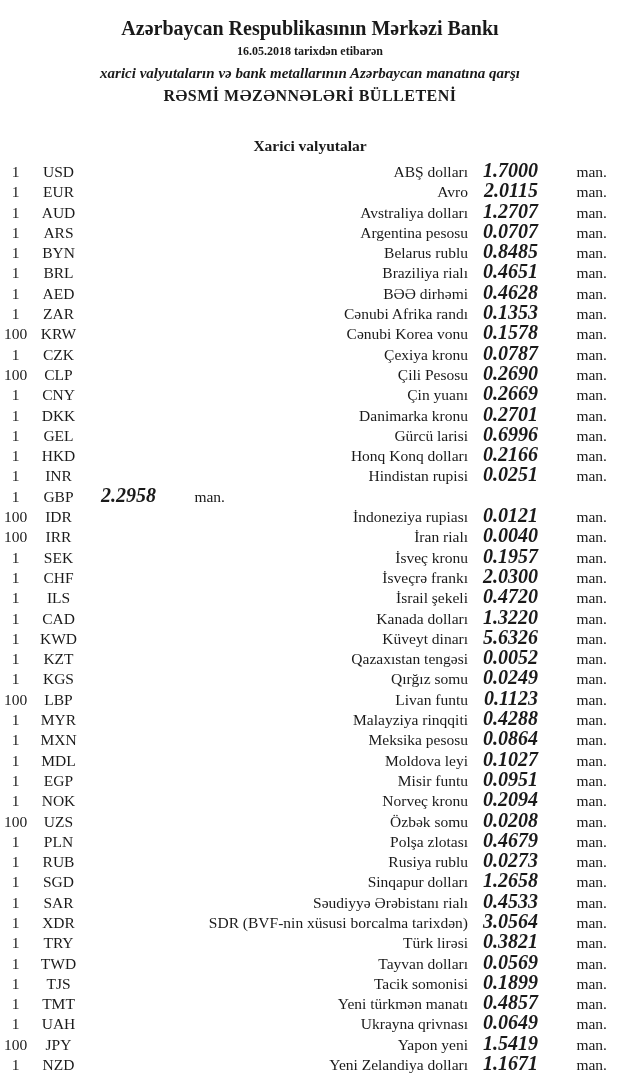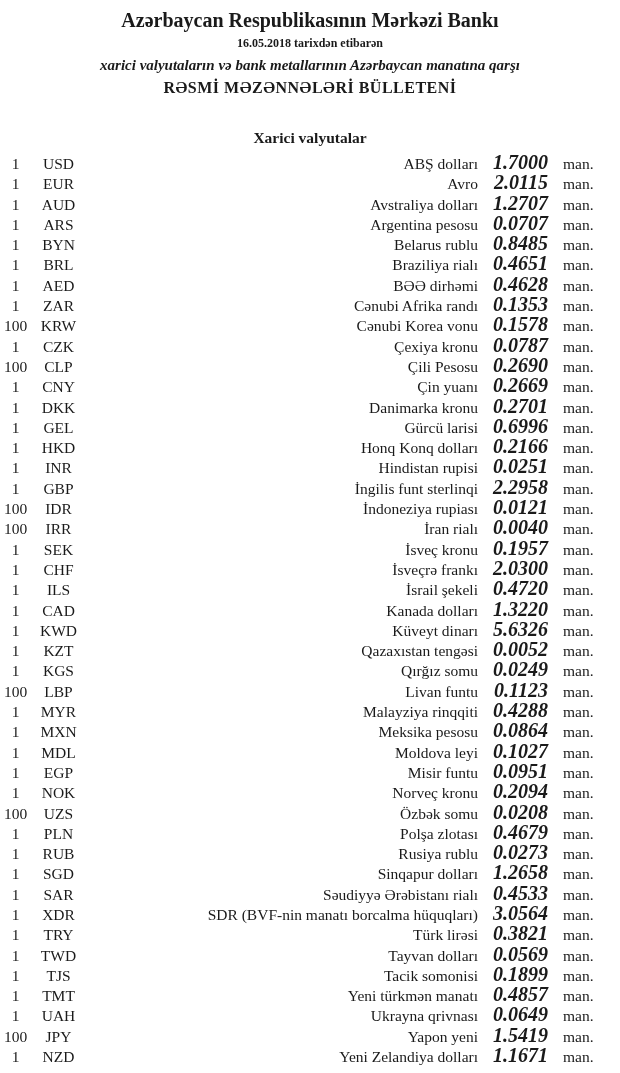--- a/index.html
+++ b/index.html
@@ -5,21 +5,21 @@
   html, body { margin: 0; padding: 0; background: #ffffff; }
   .page {
     position: relative;
     width: 620px;
     height: 1073px;
     background: #ffffff;
     color: #1a1a1a;
     font-family: "Liberation Serif", "DejaVu Serif", serif;
     overflow: hidden;
     box-sizing: border-box;
-    padding-top: 8px;
+    padding-top: 16px;
   }
   header { text-align: center; font-weight: bold; }
   .bank-title {
     font-size: 20px;
     line-height: 24px;
     margin: 0;
     font-weight: bold;
   }
   .date-line {
     font-size: 12px;
@@ -53,21 +53,21 @@
     padding-right: 13px;
     box-sizing: border-box;
   }
   .qty   { width: 31px;  text-align: center; flex: none; }
   .code  { width: 55px;  text-align: center; flex: none; }
   .name  { flex: 1; padding-left: 4px; white-space: nowrap; overflow: hidden; text-align: right; }
   .rate  {
     width: 70px; text-align: right; flex: none;
     font-weight: bold; font-style: italic; font-size: 20px;
   }
-  .unit  { width: 44px; margin-left: 15px; text-align: left; flex: none; }
+  .unit  { width: 44px; margin-left: 25px; text-align: right; flex: none; }
 </style>
 </head>
 <body>
 
 <div class="page">
   <header>
     <h1 class="bank-title">Azərbaycan Respublikasının Mərkəzi Bankı</h1>
     <div class="date-line">16.05.2018 tarixdən etibarən</div>
     <div class="subtitle">xarici valyutaların və bank metallarının Azərbaycan manatına qarşı</div>
     <div class="bulletin-title">RƏSMİ MƏZƏNNƏLƏRİ BÜLLETENİ</div>
@@ -184,21 +184,20 @@
       <div class="row">
         <span class="qty">1</span>
         <span class="code">INR</span>
         <span class="name">Hindistan rupisi</span>
         <span class="rate">0.0251</span>
         <span class="unit">man.</span>
       </div>
       <div class="row">
         <span class="qty">1</span>
         <span class="code">GBP</span>
-        <span class="name">İngilis funt sterlinqi</span>
         <span class="rate">2.2958</span>
         <span class="unit">man.</span>
       </div>
       <div class="row">
         <span class="qty">100</span>
         <span class="code">IDR</span>
         <span class="name">İndoneziya rupiası</span>
         <span class="rate">0.0121</span>
         <span class="unit">man.</span>
       </div>
@@ -331,21 +330,21 @@
       <div class="row">
         <span class="qty">1</span>
         <span class="code">SAR</span>
         <span class="name">Səudiyyə Ərəbistanı rialı</span>
         <span class="rate">0.4533</span>
         <span class="unit">man.</span>
       </div>
       <div class="row">
         <span class="qty">1</span>
         <span class="code">XDR</span>
-        <span class="name">SDR (BVF-nin manatı borcalma hüquqları)</span>
+        <span class="name">SDR (BVF-nin xüsusi borcalma tarixdən)</span>
         <span class="rate">3.0564</span>
         <span class="unit">man.</span>
       </div>
       <div class="row">
         <span class="qty">1</span>
         <span class="code">TRY</span>
         <span class="name">Türk lirəsi</span>
         <span class="rate">0.3821</span>
         <span class="unit">man.</span>
       </div>

